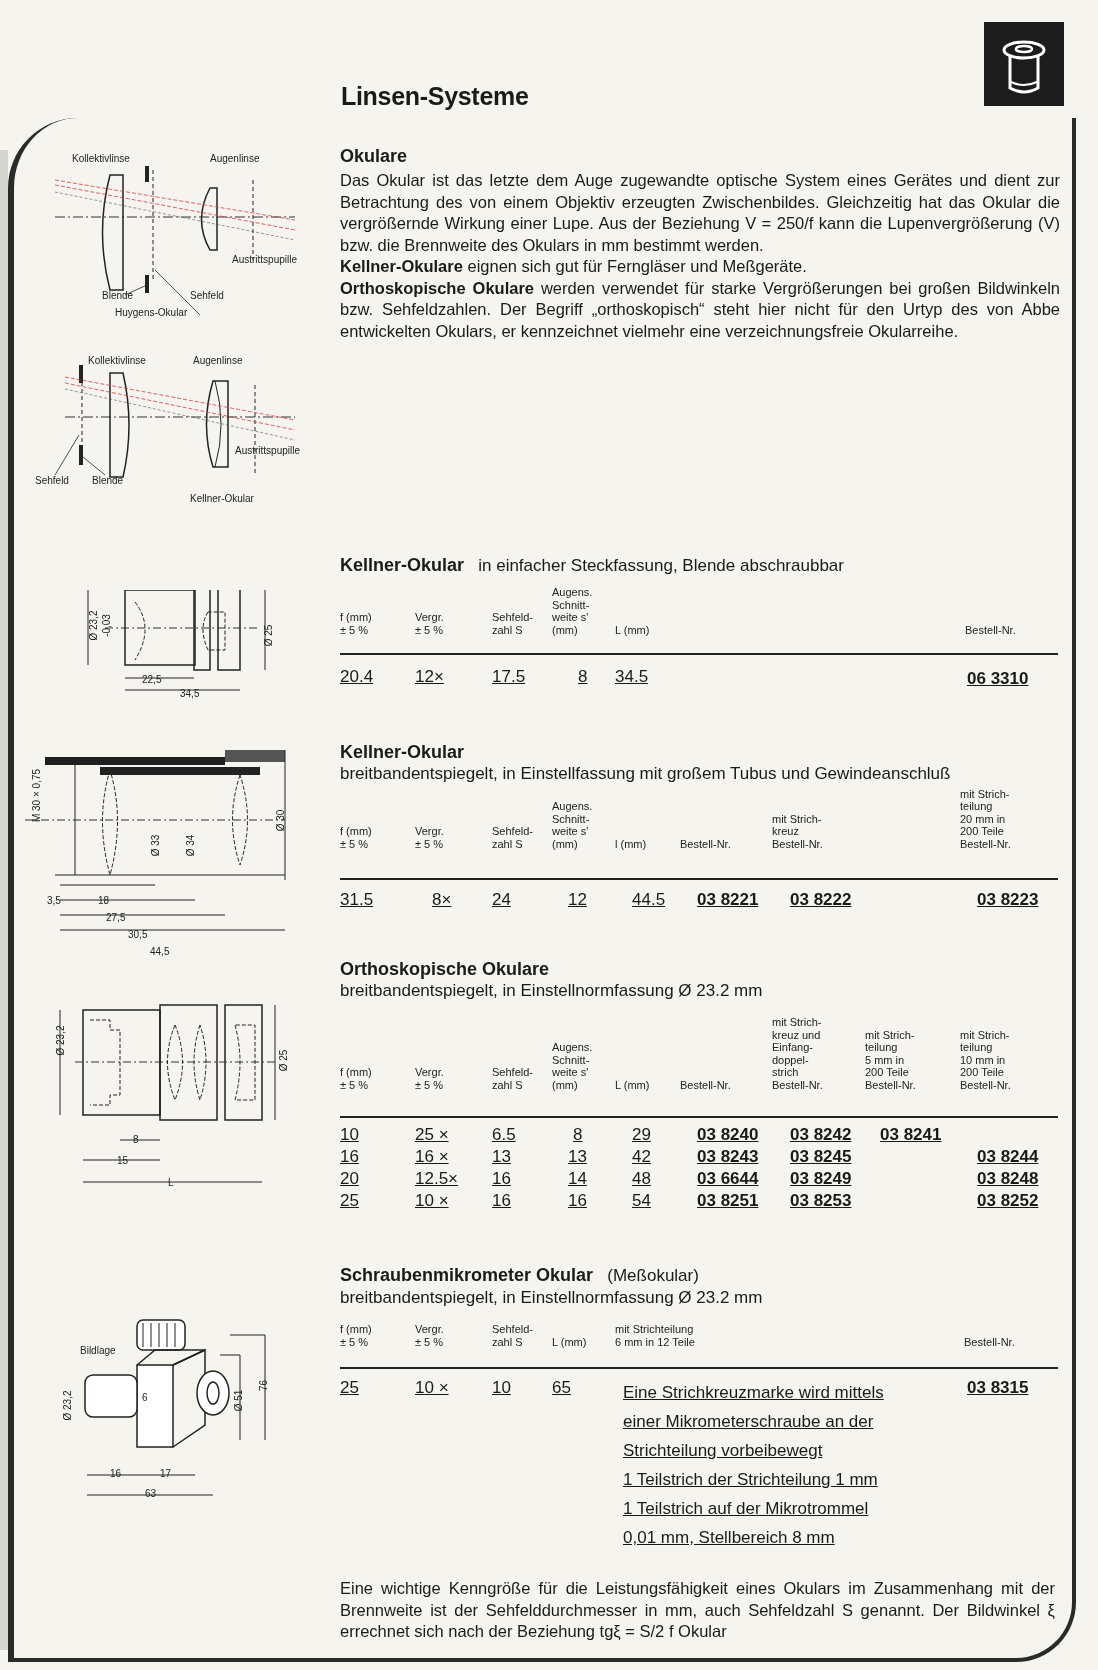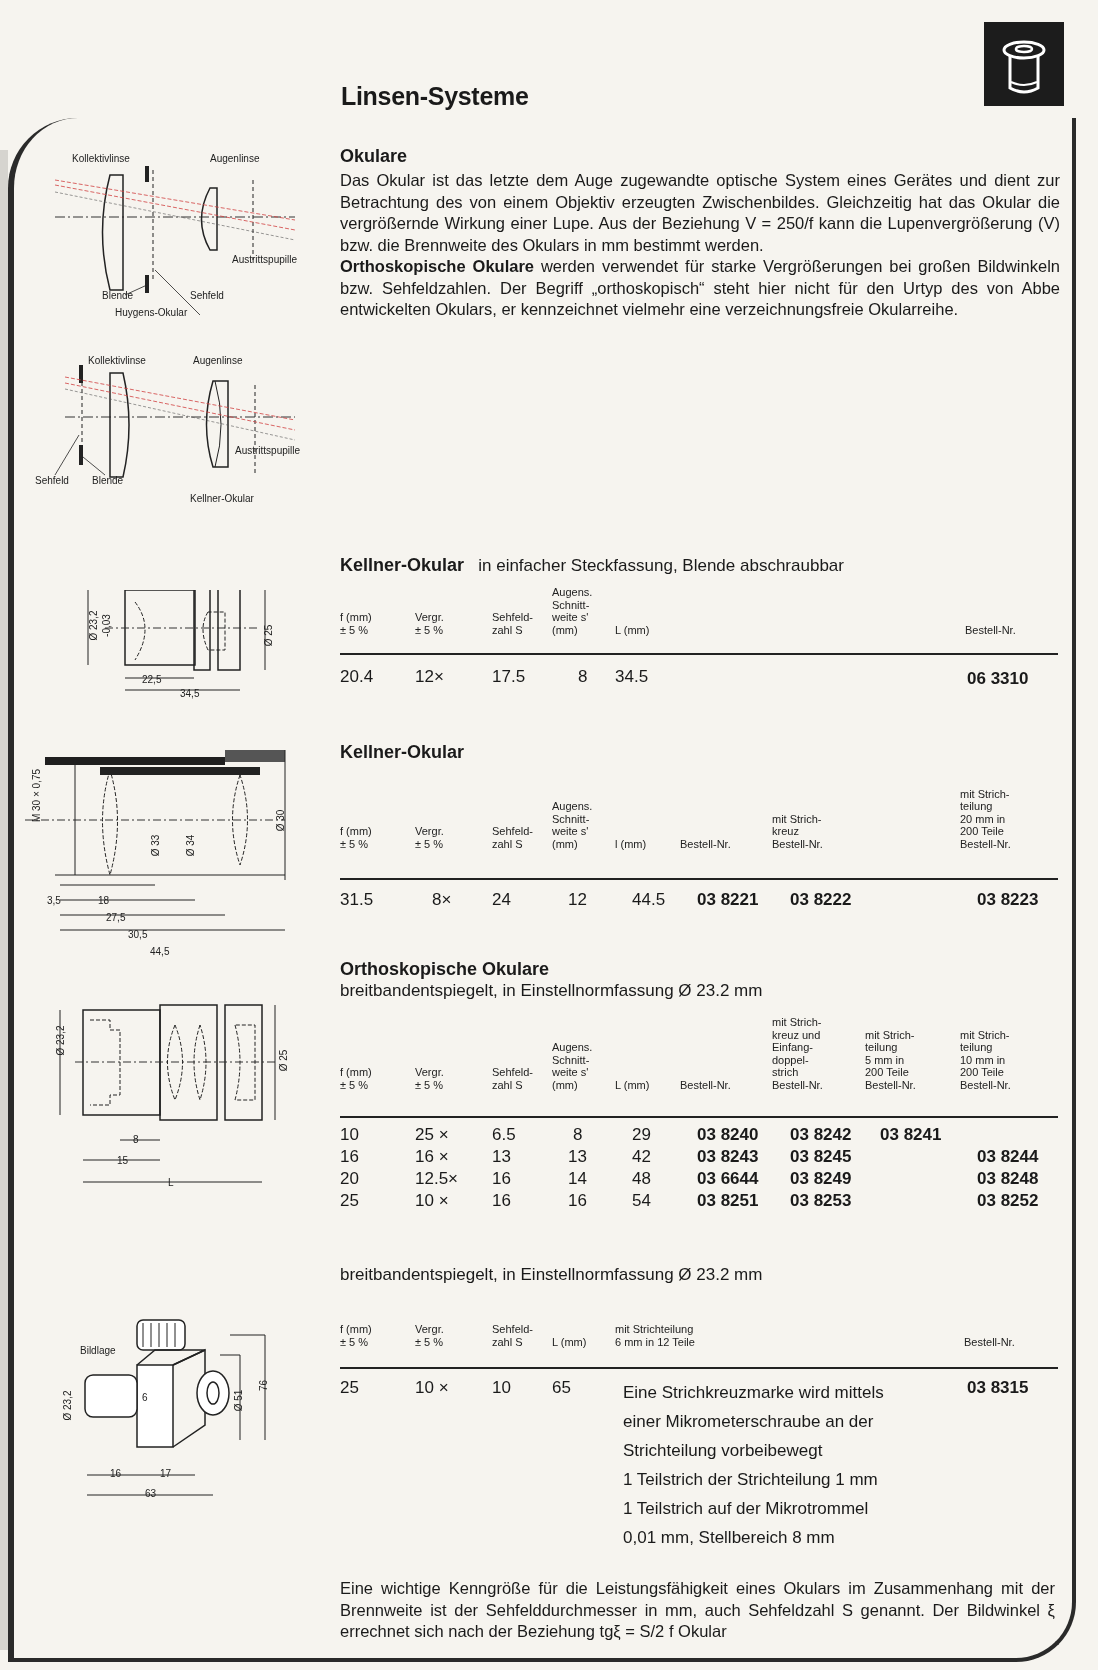--- a/index.html
+++ b/index.html
@@ -11,21 +11,21 @@
   .content{position:absolute;left:340px;width:720px;}
   .h{font-weight:bold;font-size:18px;}
   .p{font-size:16.5px;line-height:21.5px;text-align:justify;}
   .p b{font-weight:bold;}
   .sub{font-size:17px;line-height:22px;}
   .tbl{position:absolute;left:340px;width:718px;}
   .hdr{position:relative;font-size:11px;line-height:12.5px;color:#222;}
   .hdr span{position:absolute;bottom:12px;}
   .rule{position:absolute;left:340px;width:718px;border-top:2px solid #222;}
   .row{position:absolute;font-size:17px;}
-  .row span{position:absolute;white-space:nowrap;}
+  .row span{position:absolute;white-space:nowrap;text-decoration:underline;}
   .bold{font-weight:bold;}
   .lbl{position:absolute;font-size:10px;color:#222;white-space:nowrap;}
   svg{position:absolute;}
 </style>
 </head>
 <body>
 
 <div class="left-shadow"></div>
 <div class="frame"></div>
 <div class="title">Linsen-Systeme</div>
@@ -172,20 +172,21 @@
 <div class="lbl" style="left:142px;top:1392px">6</div>
 <div class="lbl" style="left:228px;top:1395px;transform:rotate(-90deg)">Ø 51</div>
 <div class="lbl" style="left:258px;top:1380px;transform:rotate(-90deg)">76</div>
 <div class="lbl" style="left:110px;top:1468px">16</div>
 <div class="lbl" style="left:160px;top:1468px">17</div>
 <div class="lbl" style="left:145px;top:1488px">63</div>
 
 <div class="content" style="top:146px">
   <div class="h">Okulare</div>
   <div class="p" style="margin-top:3px">Das Okular ist das letzte dem Auge zugewandte optische System eines Gerätes und dient zur Betrachtung des von einem Objektiv erzeugten Zwischenbildes. Gleichzeitig hat das Okular die vergrößernde Wirkung einer Lupe. Aus der Beziehung V = 250/f kann die Lupenvergrößerung (V) bzw. die Brennweite des Okulars in mm bestimmt werden.</div>
+  <div class="p"><b>Kellner-Okulare</b><span> eignen sich gut für Ferngläser und Meßgeräte.</span></div>
   <div class="p"><b>Orthoskopische Okulare</b><span> werden verwendet für starke Vergrößerungen bei großen Bildwinkeln bzw. Sehfeldzahlen. Der Begriff „orthoskopisch“ steht hier nicht für den Urtyp des von Abbe entwickelten Okulars, er kennzeichnet vielmehr eine verzeichnungsfreie Okularreihe.</span></div>
 </div>
 
 <div class="content" style="top:554px">
   <div class="sub"><span class="h">Kellner-Okular</span>&nbsp;&nbsp;&nbsp;<span>in einfacher Steckfassung, Blende abschraubbar</span></div>
 </div>
 <div class="tbl" style="top:598px;height:50px">
   <div class="hdr" style="height:50px">
     <span style="left:0;white-space:pre">f (mm)
 ± 5 %</span>
@@ -206,20 +207,21 @@
   <span style="left:0">20.4</span>
   <span style="left:75px">12×</span>
   <span style="left:152px">17.5</span>
   <span style="left:238px">8</span>
   <span style="left:275px">34.5</span>
   <span class="bold" style="left:627px;top:2px">06 3310</span>
 </div>
 
 <div class="content" style="top:742px;width:740px">
   <div class="h">Kellner-Okular</div>
+  <div class="sub">breitbandentspiegelt, in Einstellfassung mit großem Tubus und Gewindeanschluß</div>
 </div>
 <div class="tbl" style="top:792px;height:70px">
   <div class="hdr" style="height:70px">
     <span style="left:0;white-space:pre">f (mm)
 ± 5 %</span>
     <span style="left:75px;white-space:pre">Vergr.
 ± 5 %</span>
     <span style="left:152px;white-space:pre">Sehfeld-
 zahl S</span>
     <span style="left:212px;white-space:pre">Augens.
@@ -328,20 +330,21 @@
     <span style="left:228px">16</span>
     <span style="left:292px">54</span>
     <span class="bold" style="left:357px">03 8251</span>
     <span class="bold" style="left:450px">03 8253</span>
     <span class="bold" style="left:540px"></span>
     <span class="bold" style="left:637px">03 8252</span>
   </div>
 </div>
 
 <div class="content" style="top:1264px">
+  <div class="sub"><span class="h">Schraubenmikrometer Okular</span>&nbsp;&nbsp;&nbsp;<span>(Meßokular)</span></div>
   <div class="sub">breitbandentspiegelt, in Einstellnormfassung Ø 23.2 mm</div>
 </div>
 <div class="tbl" style="top:1330px;height:30px">
   <div class="hdr" style="height:30px">
     <span style="left:0;white-space:pre">f (mm)
 ± 5 %</span>
     <span style="left:75px;white-space:pre">Vergr.
 ± 5 %</span>
     <span style="left:152px;white-space:pre">Sehfeld-
 zahl S</span>

